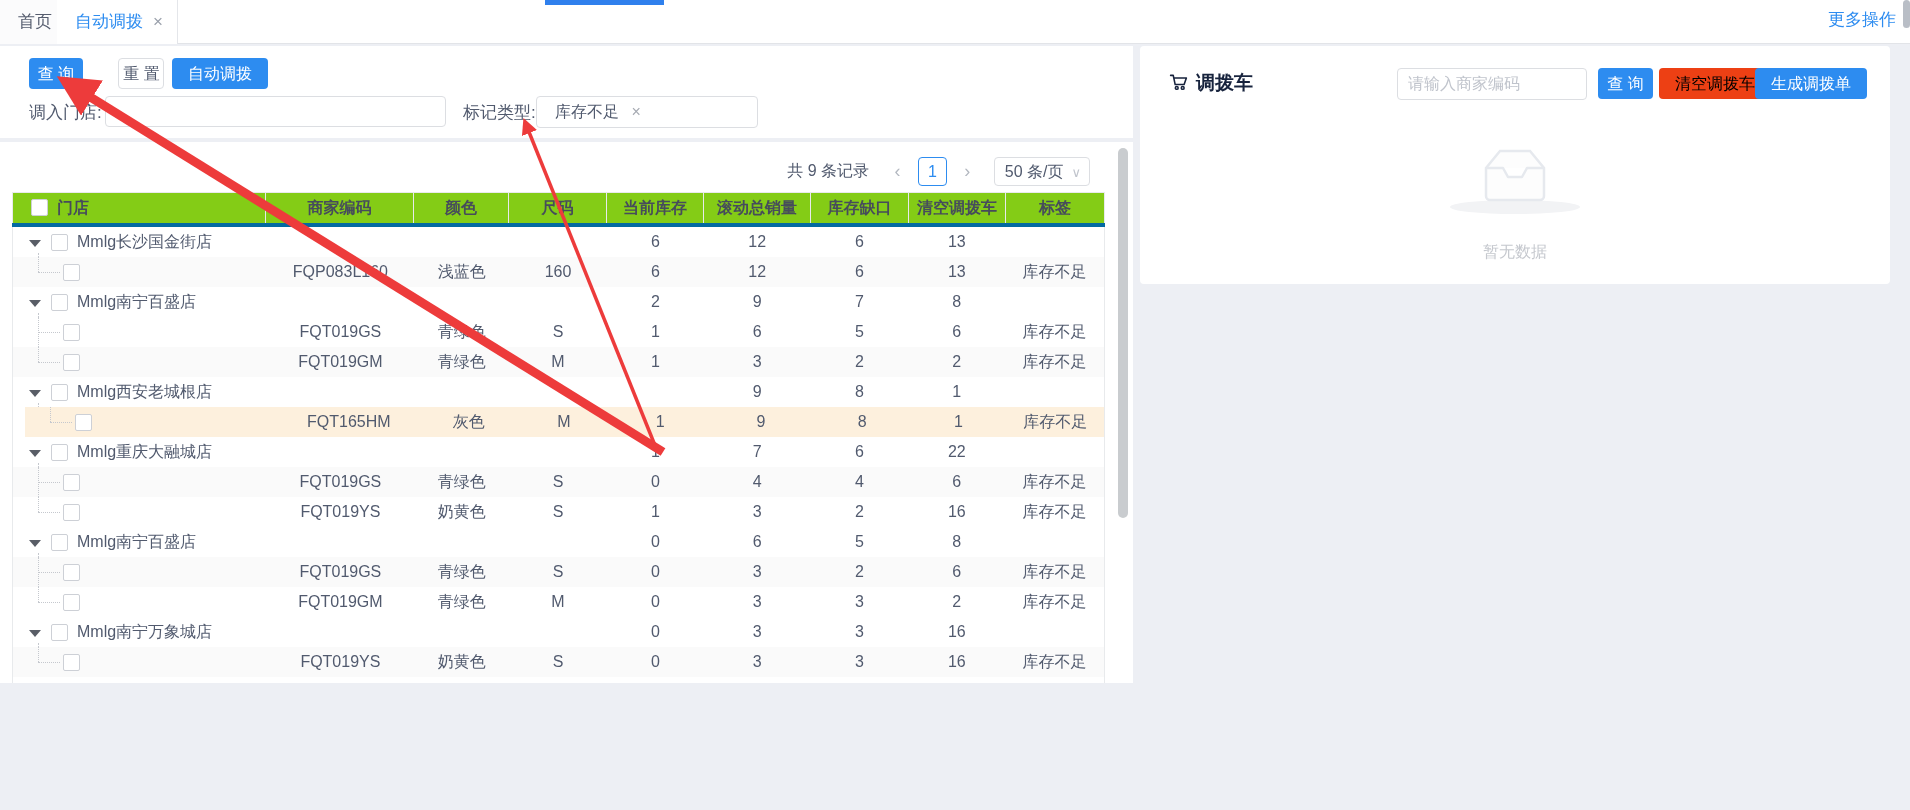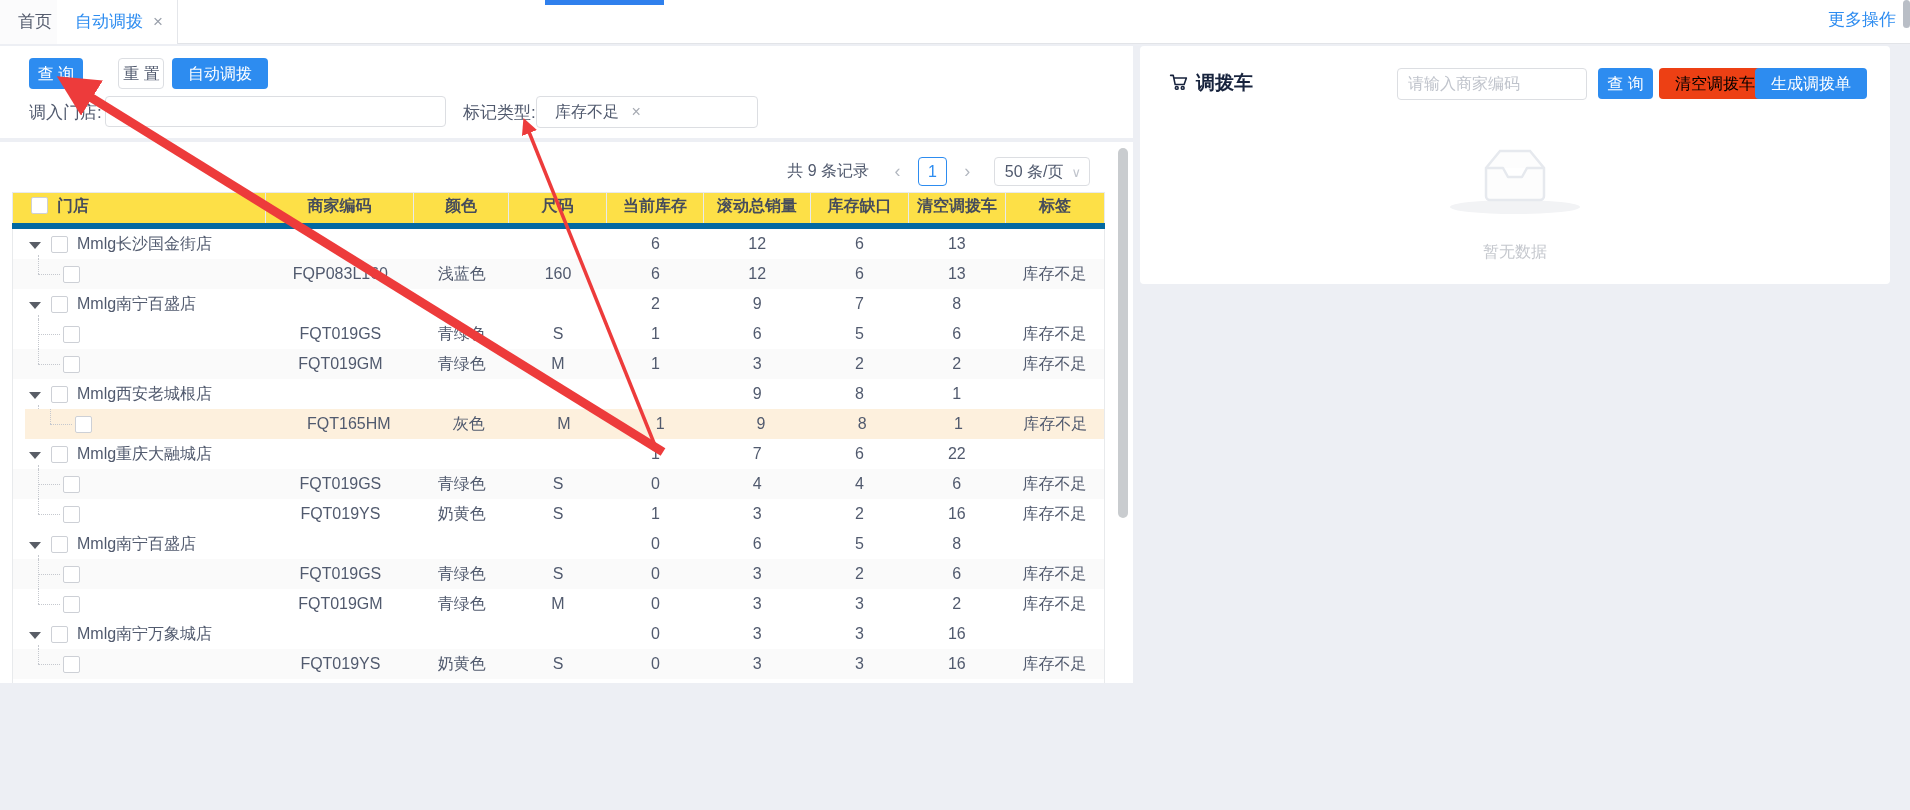--- a/index.html
+++ b/index.html
@@ -47,21 +47,21 @@
   
   .pager { position:absolute; top:13px; right:43px; height:31px; line-height:31px; white-space:nowrap; text-align:right; }
   .pager .total { margin-right:14px; }
   .pg-arrow { display:inline-block; width:20px; text-align:center; color:#b3b8c0; font-size:18px; cursor:pointer; vertical-align:middle;}
   .pg-num { display:inline-block; width:29px; height:29px; line-height:27px; border:1px solid #2d8cf0; color:#2d8cf0; border-radius:4px; text-align:center; margin:0 6px; vertical-align:middle; cursor:pointer; }
   .pg-size { display:inline-block; height:29px; line-height:27px; border:1px solid #dcdee2; border-radius:4px; padding:0 8px 0 10px; margin-left:12px; vertical-align:middle; cursor:pointer; }
   .pg-size .chev { color:#c0c4cc; margin-left:8px; font-size:13px; }
 
   
   .tbl { position:absolute; left:12px; top:50px; width:1093px; }
-  .thead { display:flex; background:#fde047; border-top:1px solid #e8eaec; border-bottom:6px solid #0369a1;font-family:Liberation Mono, monospace; }
+  .thead { display:flex; background:#84cc16; border-top:1px solid #e8eaec; border-bottom:4px solid #0369a1; }
   .thead .th { height:30px; line-height:29px; text-align:center; font-weight:bold; color:#464c5b; border-right:1px solid #e8eaec; font-size:16px; }
   .thead .th:first-child { border-left:1px solid #e8eaec; text-align:left; padding-left:18px; }
   .tbody { border-left:1px solid #e8eaec; border-right:1px solid #e8eaec; }
   .trow { display:flex; height:30px; background:#fff; position:relative; }
   .trow.shaded { background:#fafafa; }
   .trow.hl { background:#fdf0dd;margin-left:12px; }
   .trow.partial { height:10px; overflow:hidden; }
   .td { height:30px; line-height:30px; text-align:center; overflow:hidden; white-space:nowrap; }
   .td.c-store { text-align:left; position:relative; }
   .c-store{width:254px} .c-code{width:148px} .c-color{width:95px} .c-size{width:98px}

